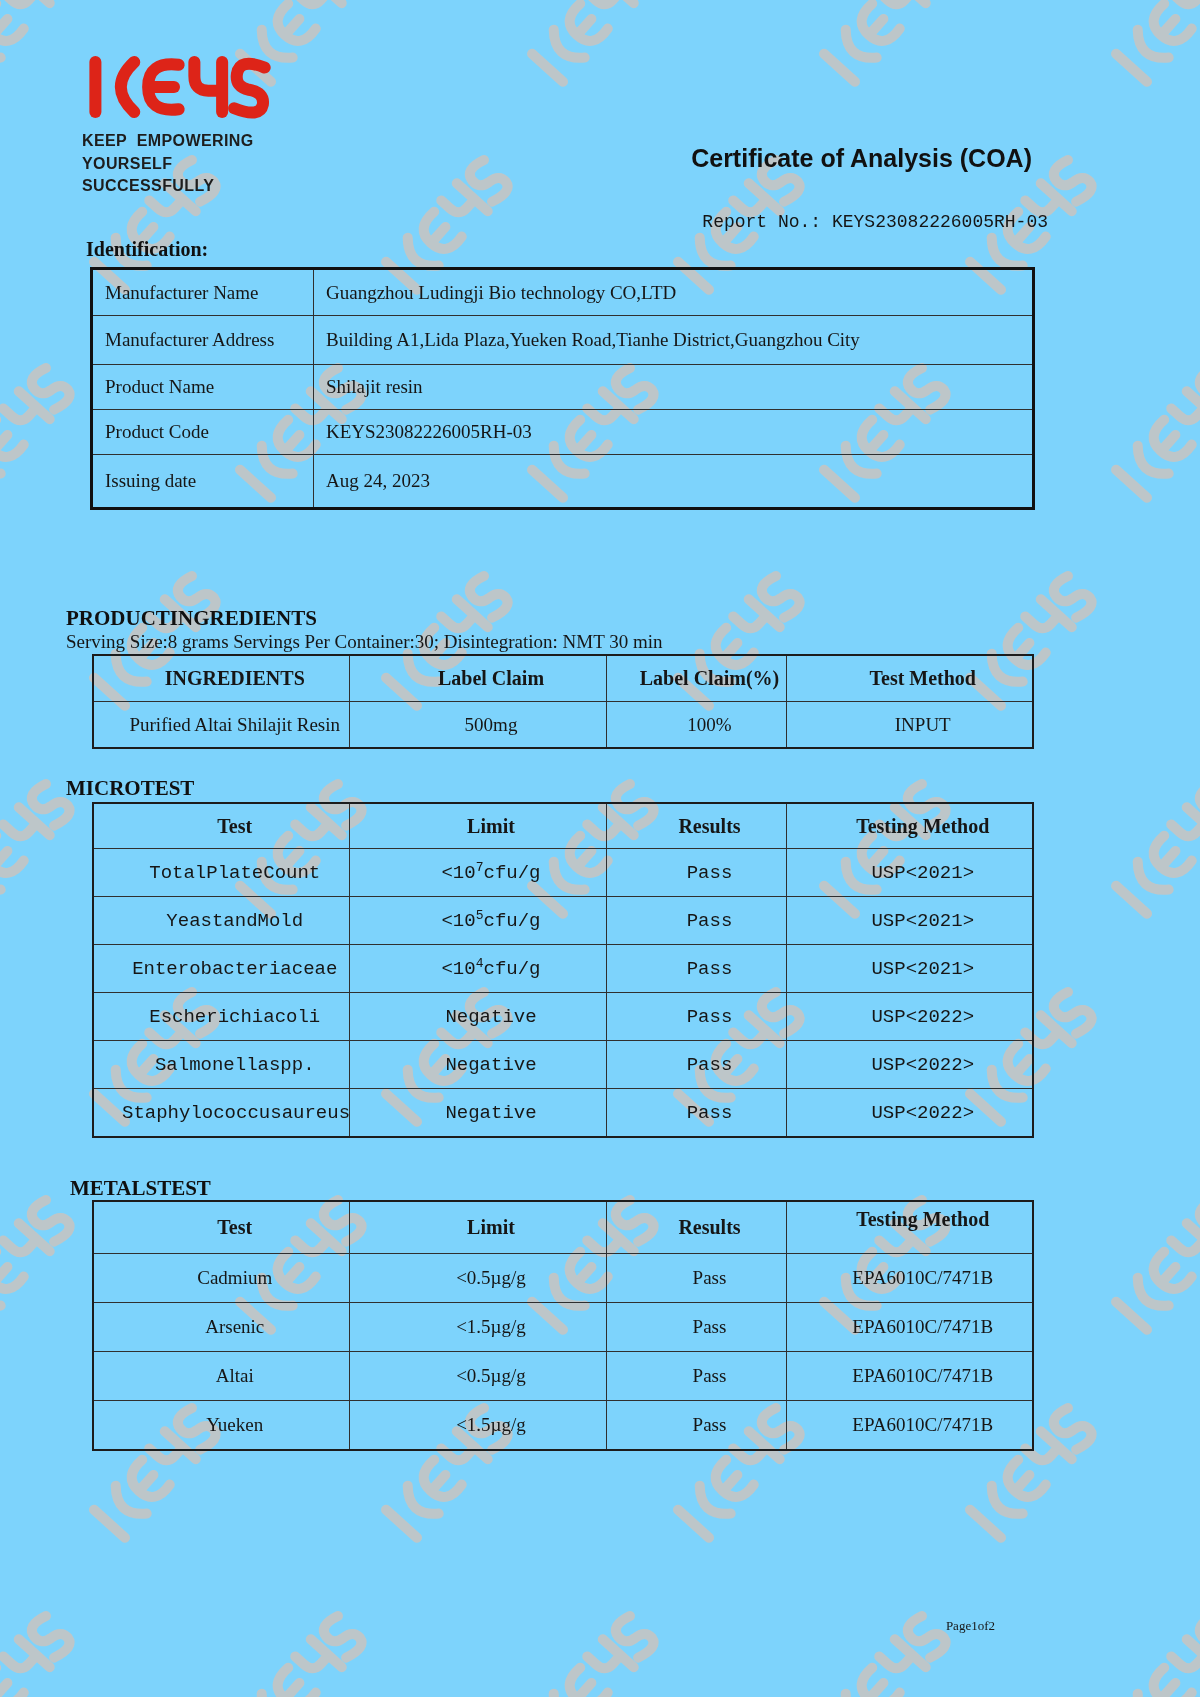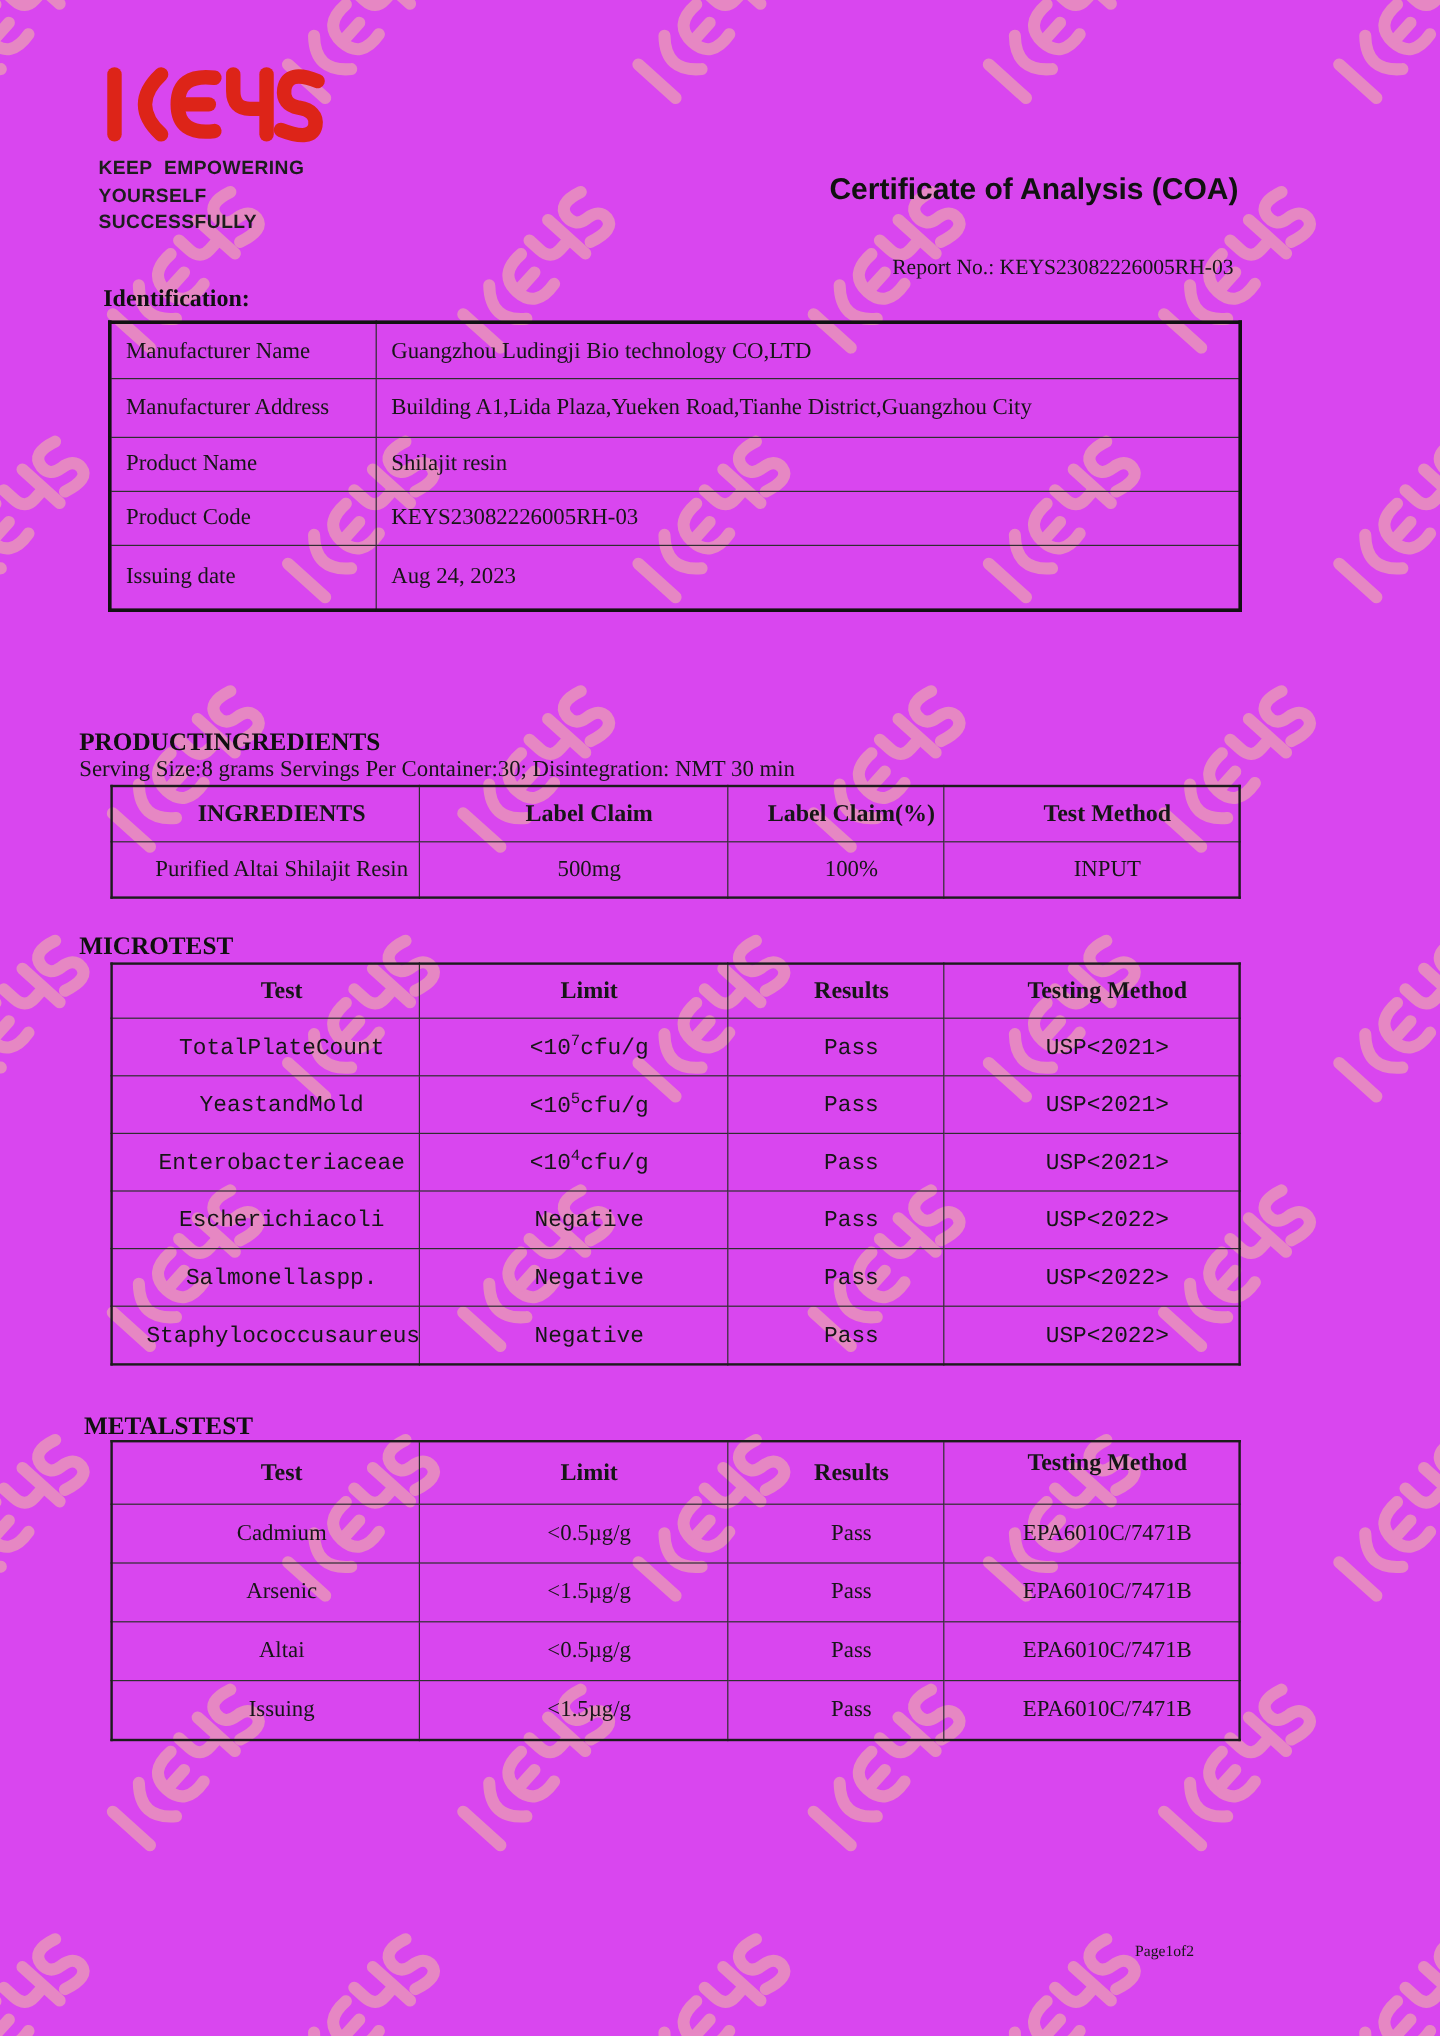--- a/index.html
+++ b/index.html
@@ -1,37 +1,37 @@
 <!DOCTYPE html>
 <html><head>
 <meta charset="utf-8">
 <style>
   html,body { margin:0; padding:0; background:#ffffff; }
   .page {
     position:relative; width:1200px; height:1697px;
-    background:#d946ef; overflow:hidden;
+    background:#7dd3fc; overflow:hidden;
     font-family:"Liberation Serif", serif; color:#161616;
   }
   
   .wm-layer { position:absolute; inset:0; z-index:0; pointer-events:none; }
   .wm { position:absolute; width:162px; height:62px; color:#f2bda0; opacity:.55;
         transform:rotate(-48deg); }
   
   .content { position:absolute; inset:0; z-index:1; }
   .abs { position:absolute; }
 
   .logo-mark { left:78px; top:50px; width:205px; height:74px; color:#dd2418; }
   .tagline { left:82px; top:130px; width:230px;
     font-family:"Liberation Sans", sans-serif; font-weight:bold; font-size:16px;
     line-height:1.42; letter-spacing:.4px; word-spacing:5px; color:#1d1d1d; }
 
   .doc-title { left:80px; top:144px; width:952px; text-align:right;
     font-family:"Liberation Sans", sans-serif; font-weight:bold; font-size:25px; color:#111; }
-  .report-no { left:76px; top:212px; width:952px; text-align:right;
-    font-family:Liberation Serif, serif; font-size:18px; color:#151515; }
+  .report-no { left:96px; top:212px; width:952px; text-align:right;
+    font-family:Liberation Mono, monospace; font-size:18px; color:#151515; }
 
   .sec-heading { font-weight:bold; font-size:21px; color:#101010; }
   .ident-heading { left:86px; top:238px; font-size:20px; }
   .serving-line { left:66px; top:631px; font-size:19px; }
 
   
   .ident-table { left:90px; top:267px; width:945px; border-collapse:collapse;
     border:3px solid #111; table-layout:fixed; }
   .ident-table td { border:1px solid #2f2f2f; font-size:19px; vertical-align:middle;
     padding:2px 10px 2px 12px; }
@@ -367,21 +367,21 @@
             <td>Pass</td>
             <td>EPA6010C/7471B</td>
           </tr>
           <tr>
             <td>Altai</td>
             <td>&lt;0.5µg/g</td>
             <td>Pass</td>
             <td>EPA6010C/7471B</td>
           </tr>
           <tr>
-            <td>Issuing</td>
+            <td>Yueken</td>
             <td>&lt;1.5µg/g</td>
             <td>Pass</td>
             <td>EPA6010C/7471B</td>
           </tr>
         </tbody>
     </table>
 
     <div class="abs footer">Page1of2</div>
 
   </div>

